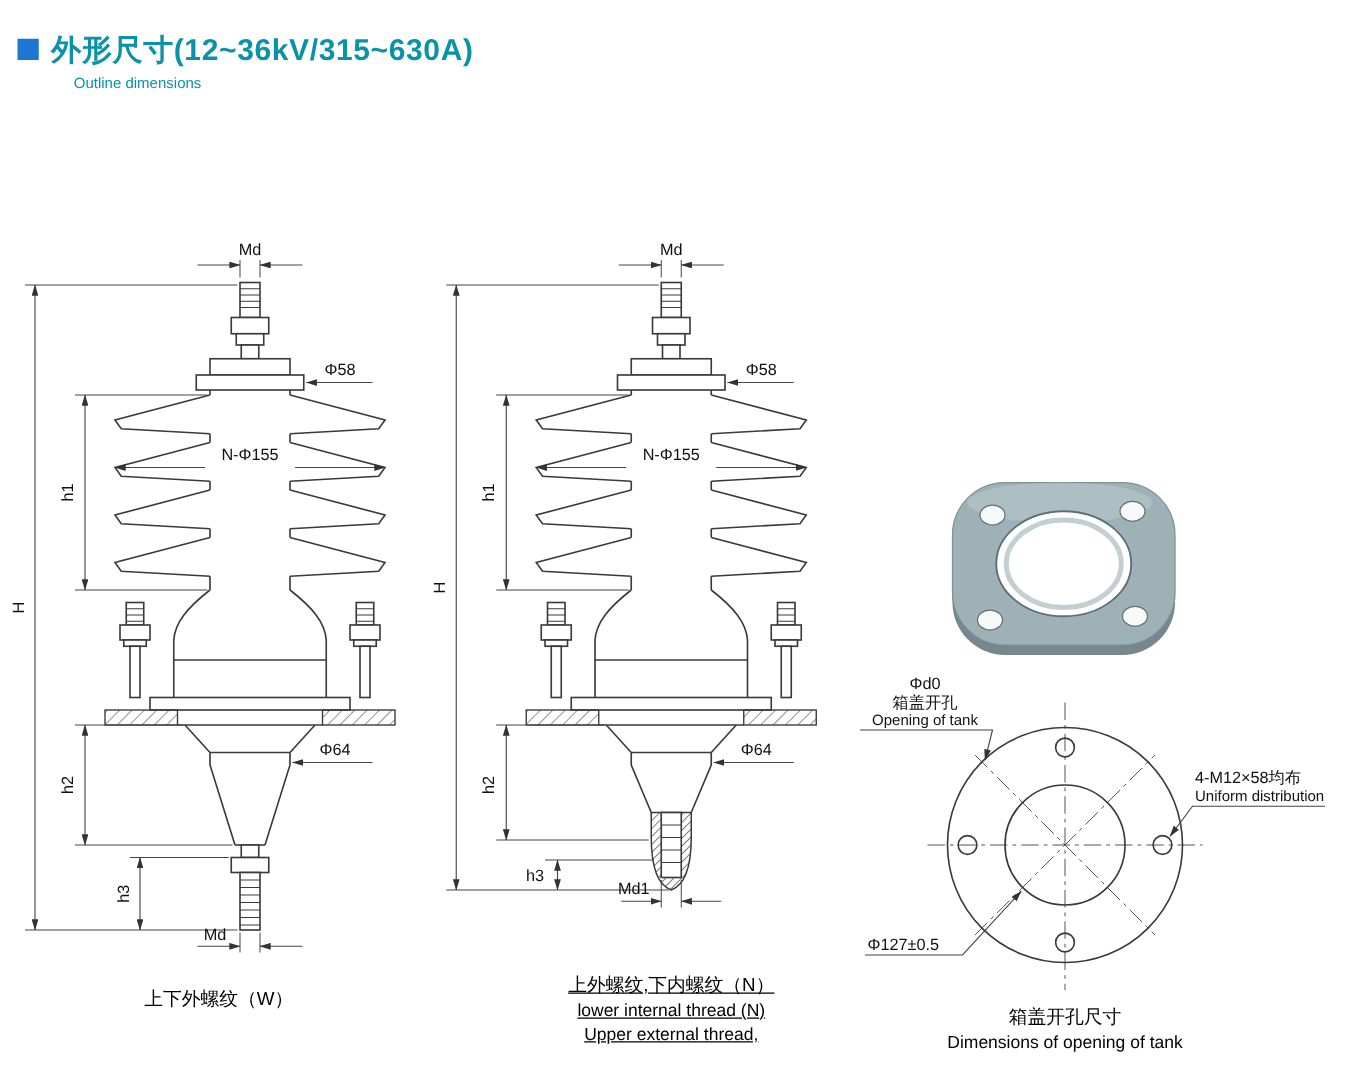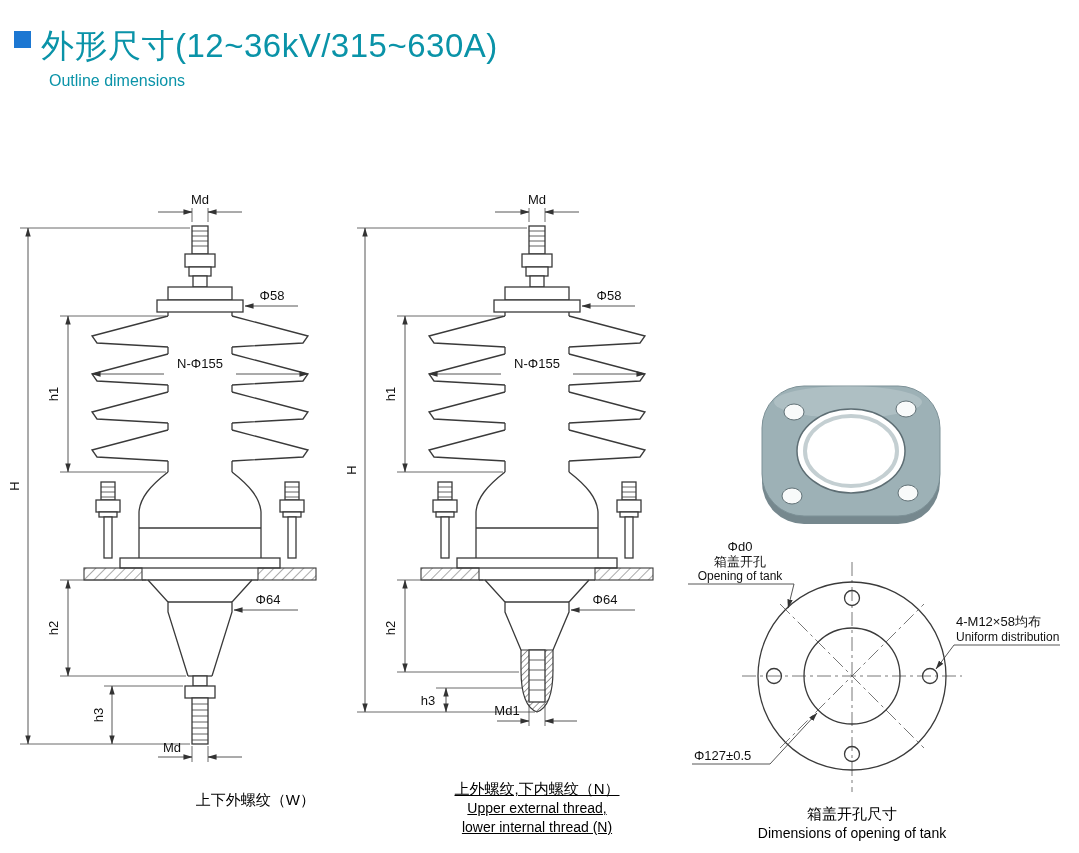--- a/index.html
+++ b/index.html
@@ -2,22 +2,22 @@
 <html><head>
 <meta charset="utf-8">
 <style>
   * { box-sizing: border-box; margin: 0; padding: 0; }
   html,body { background:#fff; }
   body { font-family: "Liberation Sans", sans-serif; }
   .page { position:relative; width:1079px; height:853px; background:#fff; overflow:hidden; }
 
   .header { position:absolute; left:14px; top:24px; display:flex; gap:10px; align-items:flex-start; }
   .bullet { width:17px; height:17px; background:#1c77d2; margin-top:7px; }
-  .title  { font-size:33px; font-weight:normal; color:#0a93a8; letter-spacing:.5px; }
-  .subtitle { font-size:16px; color:#0a93a8; margin-top:3px; margin-left:8px; }
+  .title  { font-size:24px; font-weight:bold; color:#0a93a8; letter-spacing:.5px; }
+  .subtitle { font-size:12px; color:#0a93a8; margin-top:3px; margin-left:18px; }
 
   svg.canvas { position:absolute; left:0; top:0; }
   svg text { font-family:"Liberation Sans", sans-serif; }
   .obj   { stroke:#3a3a3a; stroke-width:1.3; fill:none; }
   .obj-f { stroke:#3a3a3a; stroke-width:1.3; fill:#fff; }
   .thr   { stroke:#3a3a3a; stroke-width:.8; }
   .dim   { stroke:#444; stroke-width:.9; fill:none; }
   .ext   { stroke:#444; stroke-width:.8; }
   .cl    { stroke:#555; stroke-width:.8; stroke-dasharray:14 4 3 4; }
   .hatched { fill:url(#hatch); stroke:#3a3a3a; stroke-width:1.1; }
@@ -319,28 +319,28 @@
         <text class="dim-t sm" x="956" y="641">Uniform distribution</text>
         <polyline class="dim" points="1060,645 954,645 936,669" marker-end="url(#arr)"></polyline>
       </g>
       <g>
         <text class="dim-t" x="694" y="760">Φ127±0.5</text>
         <polyline class="dim" points="692,764 770,764 817,713" marker-end="url(#arr)"></polyline>
       </g>
     </g>
   </svg>
 
-  <div class="caption" style="left:35px; top:790px; width:280px;text-align:right;">
+  <div class="caption" style="left:35px; top:790px; width:280px;">
     <div class="cap-zh">上下外螺纹（W）</div>
   </div>
 
   <div class="caption" style="left:397px; top:779px; width:280px;text-decoration:underline;">
     <div class="cap-zh">上外螺纹,下内螺纹（N）</div>
+    <div class="cap-en">lower internal thread (N)</div>
     <div class="cap-en">Upper external thread,</div>
-    <div class="cap-en">lower internal thread (N)</div>
   </div>
 
   <div class="caption" style="left:712px; top:804px; width:280px;text-align:center;">
     <div class="cap-zh">箱盖开孔尺寸</div>
     <div class="cap-en">Dimensions of opening of tank</div>
   </div>
 
 </div>
 
 </body></html>

